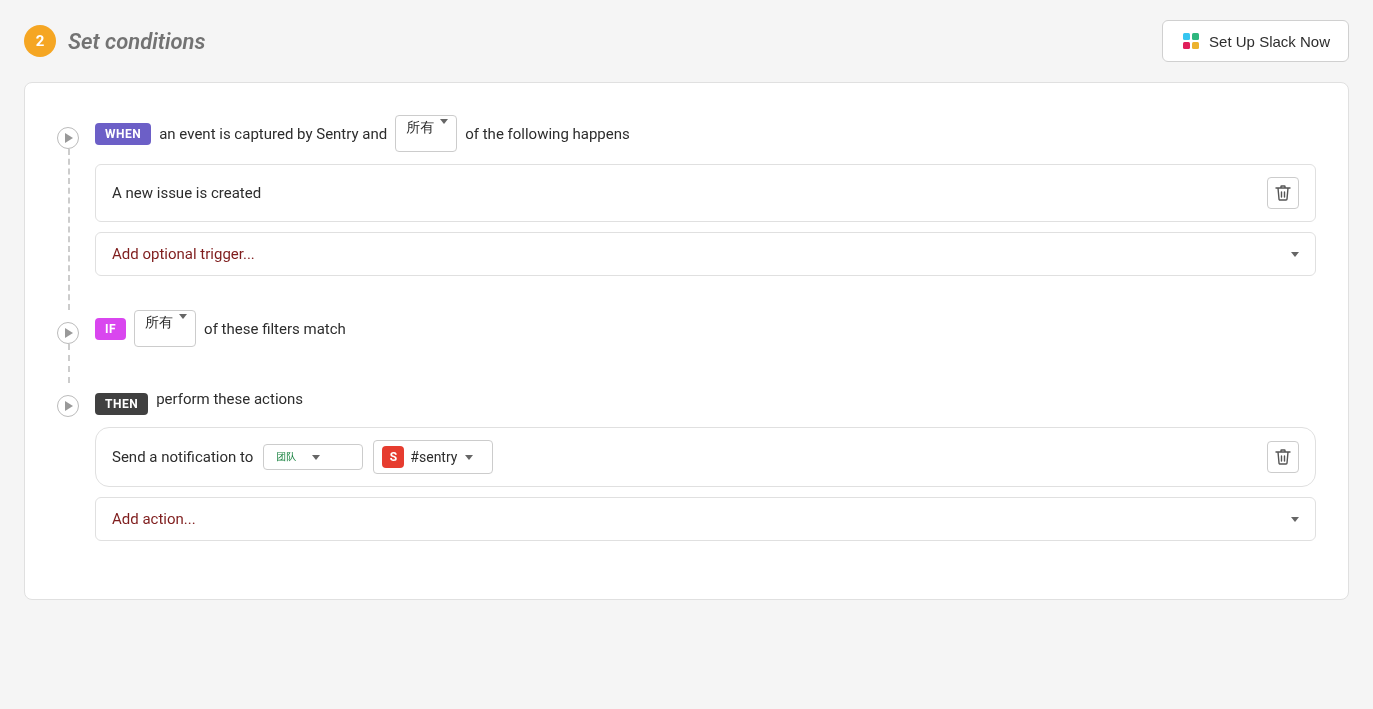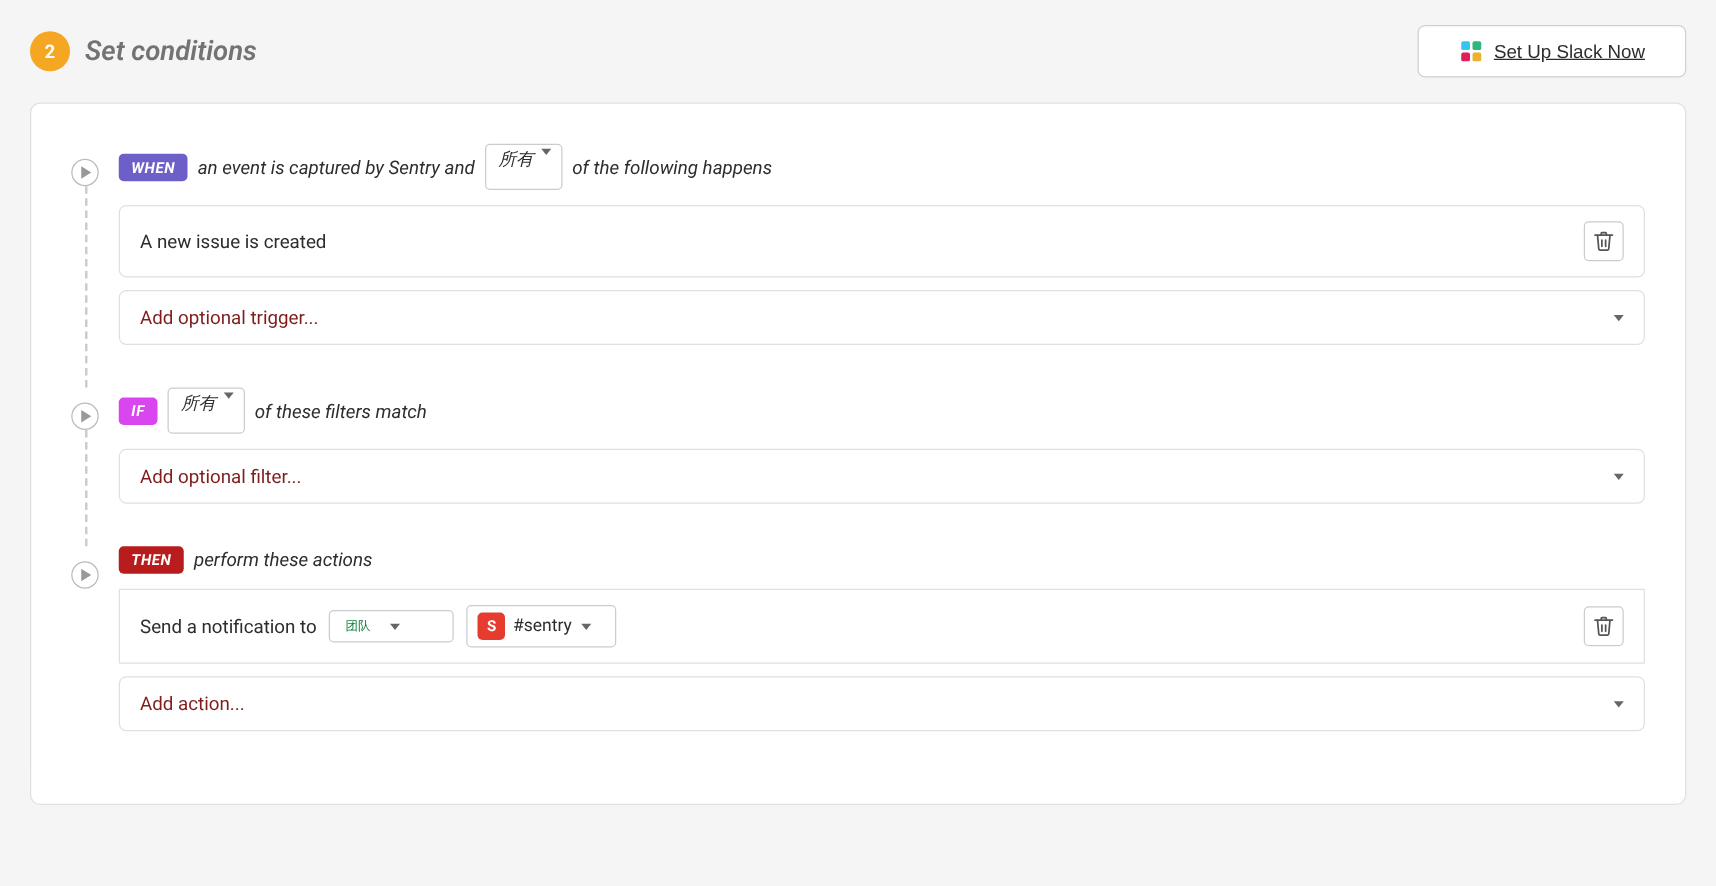--- a/index.html
+++ b/index.html
@@ -50,27 +50,26 @@
       color: #737373;
       font-style: italic;
     }
 
     .slack-button {
       display: flex;
       align-items: center;
       gap: 8px;
       border: 1.5px solid #d0d0d0;
       border-radius: 6px;
-      padding: 10px 32px;
+      padding: 10px 18px;
       background: white;
       cursor: pointer;
       font-size: 15px;
       font-weight: 500;
       color: #2d2d2d;
-      text-decoration: underline;
     }
 
     
     .conditions-card {
       background: white;
       border: 1px solid #e0e0e0;
       border-radius: 8px;
       padding: 32px 32px 24px 32px;
     }
 
@@ -118,36 +117,35 @@
       width: 0;
       border-left: 2px dashed #ccc;
     }
 
     .row-header {
       display: flex;
       align-items: center;
       gap: 8px;
       margin-bottom: 12px;
       flex-wrap: wrap;
-      font-style: italic;
     }
 
     .keyword-badge {
       padding: 4px 10px;
       border-radius: 4px;
       color: white;
       font-weight: 700;
       font-size: 12px;
       text-transform: uppercase;
       letter-spacing: 0.5px;
     }
 
     .keyword-when { background: #6c5fc7; }
     .keyword-if { background: #d946ef; }
-    .keyword-then { background: #b91c1c; }
+    .keyword-then { background: #404040; margin-top: 10px; }
 
     .row-header-text {
       font-size: 15px;
       color: #2d2d2d;
     }
 
     .inline-select {
       display: inline-flex;
       gap: 4px;
       border: 1.5px solid #ccc;
@@ -199,21 +197,21 @@
       border: 1.5px solid #ccc;
       border-radius: 4px;
       cursor: pointer;
       background: white;
       color: #555;
     }
 
     
     .notification-row {
       border: 1.5px solid #e0e0e0;
-      border-radius: 1px;
+      border-radius: 14px;
       padding: 12px 16px;
       display: flex;
       align-items: center;
       gap: 10px;
       margin-bottom: 10px;
       background: white;
     }
 
     .notification-text {
       font-size: 15px;
@@ -340,24 +338,20 @@
         <div class="dashed-line"></div>
         <div class="row-header">
           <span class="keyword-badge keyword-if">IF</span>
           <div class="inline-select">
             <span>所有</span>
             <div class="chevron-down"></div>
           </div>
           <span class="row-header-text">of these filters match</span>
         </div>
 
-        <div class="input-row">
-          <span class="input-row-placeholder">Add optional filter...</span>
-          <div class="chevron-down"></div>
-        </div>
       </div>
     </div>
 
     <div class="condition-row">
       <div class="row-icon">
         <div class="row-icon-triangle"></div>
       </div>
       <div class="row-content">
         <div class="row-header">
           <span class="keyword-badge keyword-then">THEN</span>

